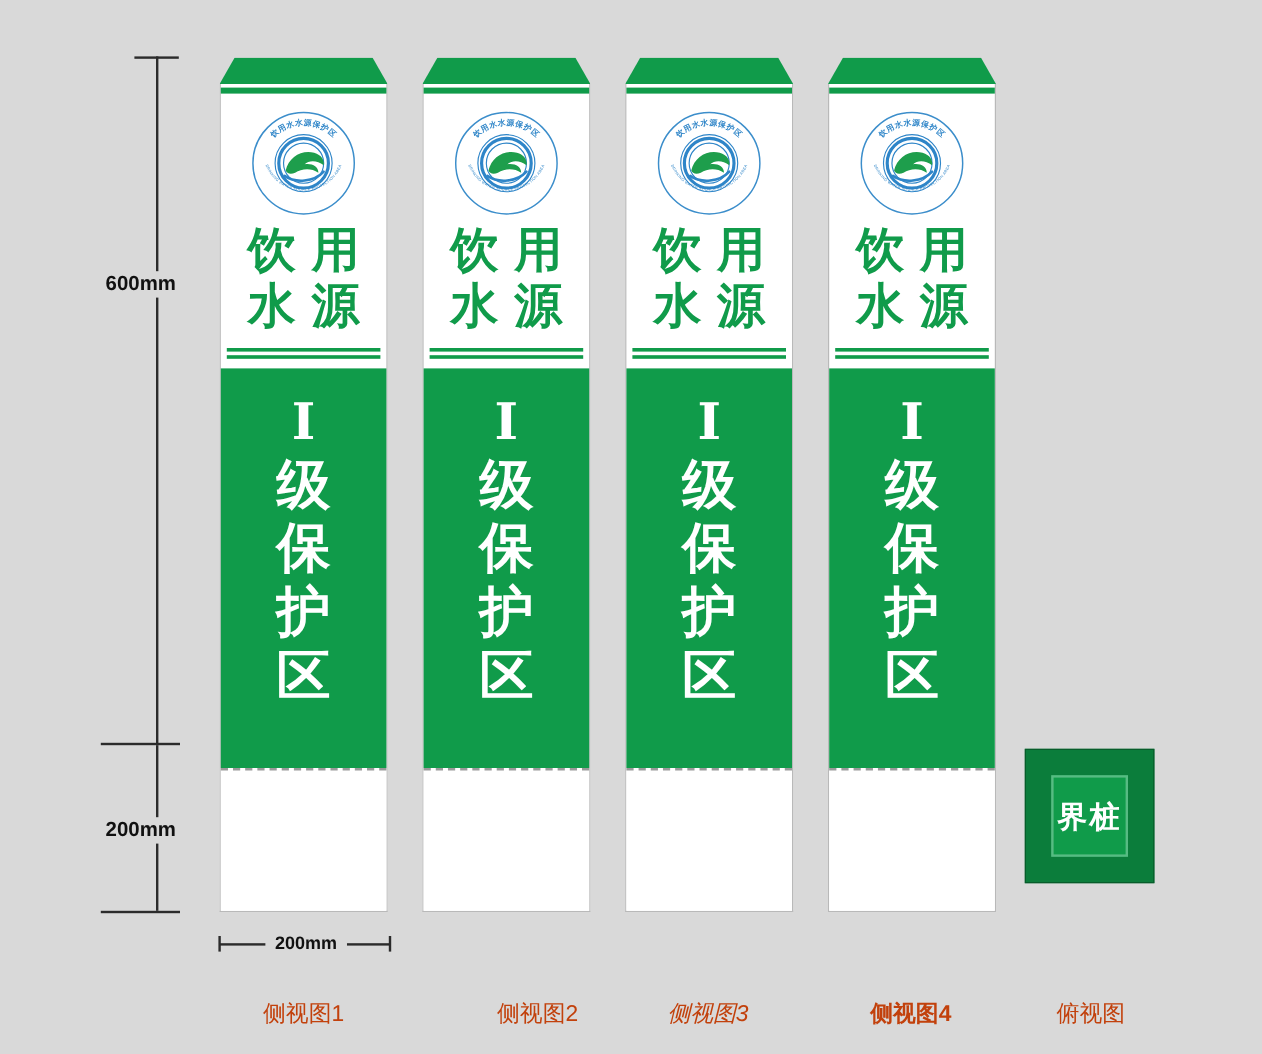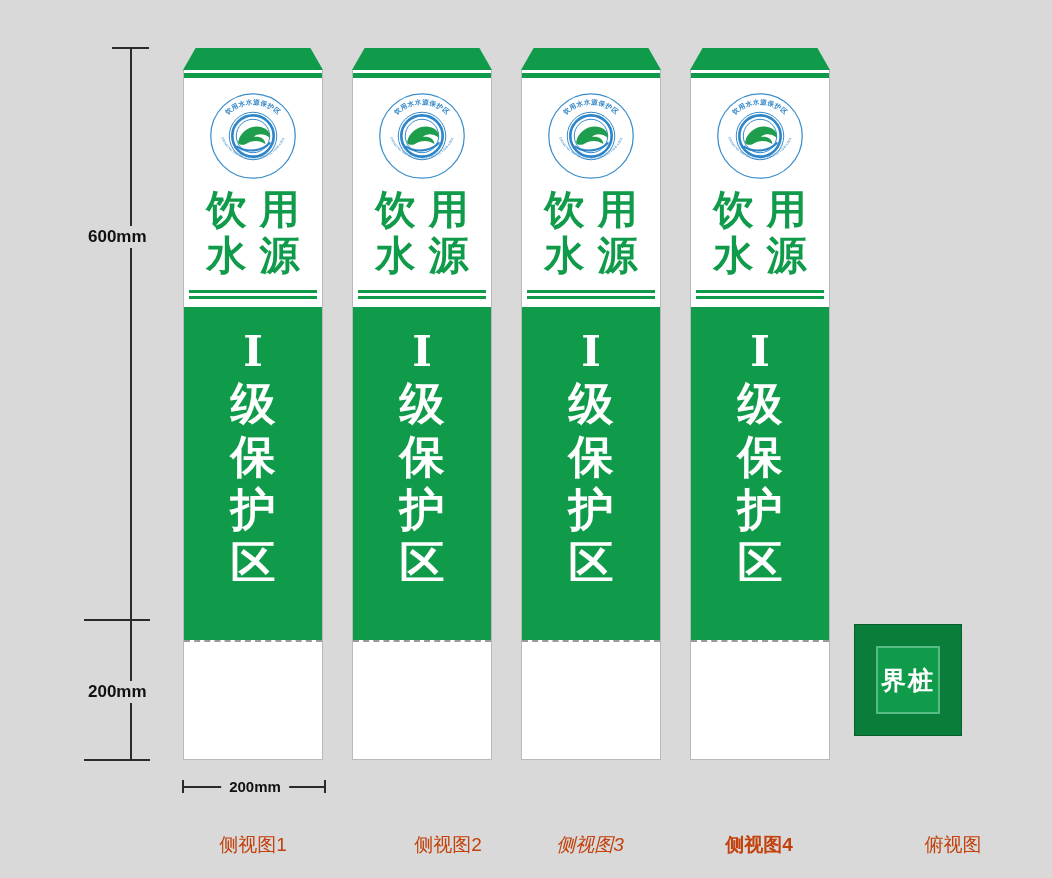--- a/index.html
+++ b/index.html
@@ -296,15 +296,15 @@
   <div class="top-view">
     <div class="top-view-inner">
       <span class="top-view-text">界桩</span>
     </div>
   </div>
 
   <div class="view-label" style="left:253px;">侧视图1</div>
   <div class="view-label" style="left:421px;margin-left:27px;">侧视图2</div>
   <div class="view-label" style="left:590px;font-style:italic;">侧视图3</div>
   <div class="view-label" style="left:759px;font-weight:bold;">侧视图4</div>
-  <div class="view-label" style="left:953px;">俯视图</div>
+  <div class="view-label" style="left:909px;">俯视图</div>
 
 </div>
 
 </body></html>

